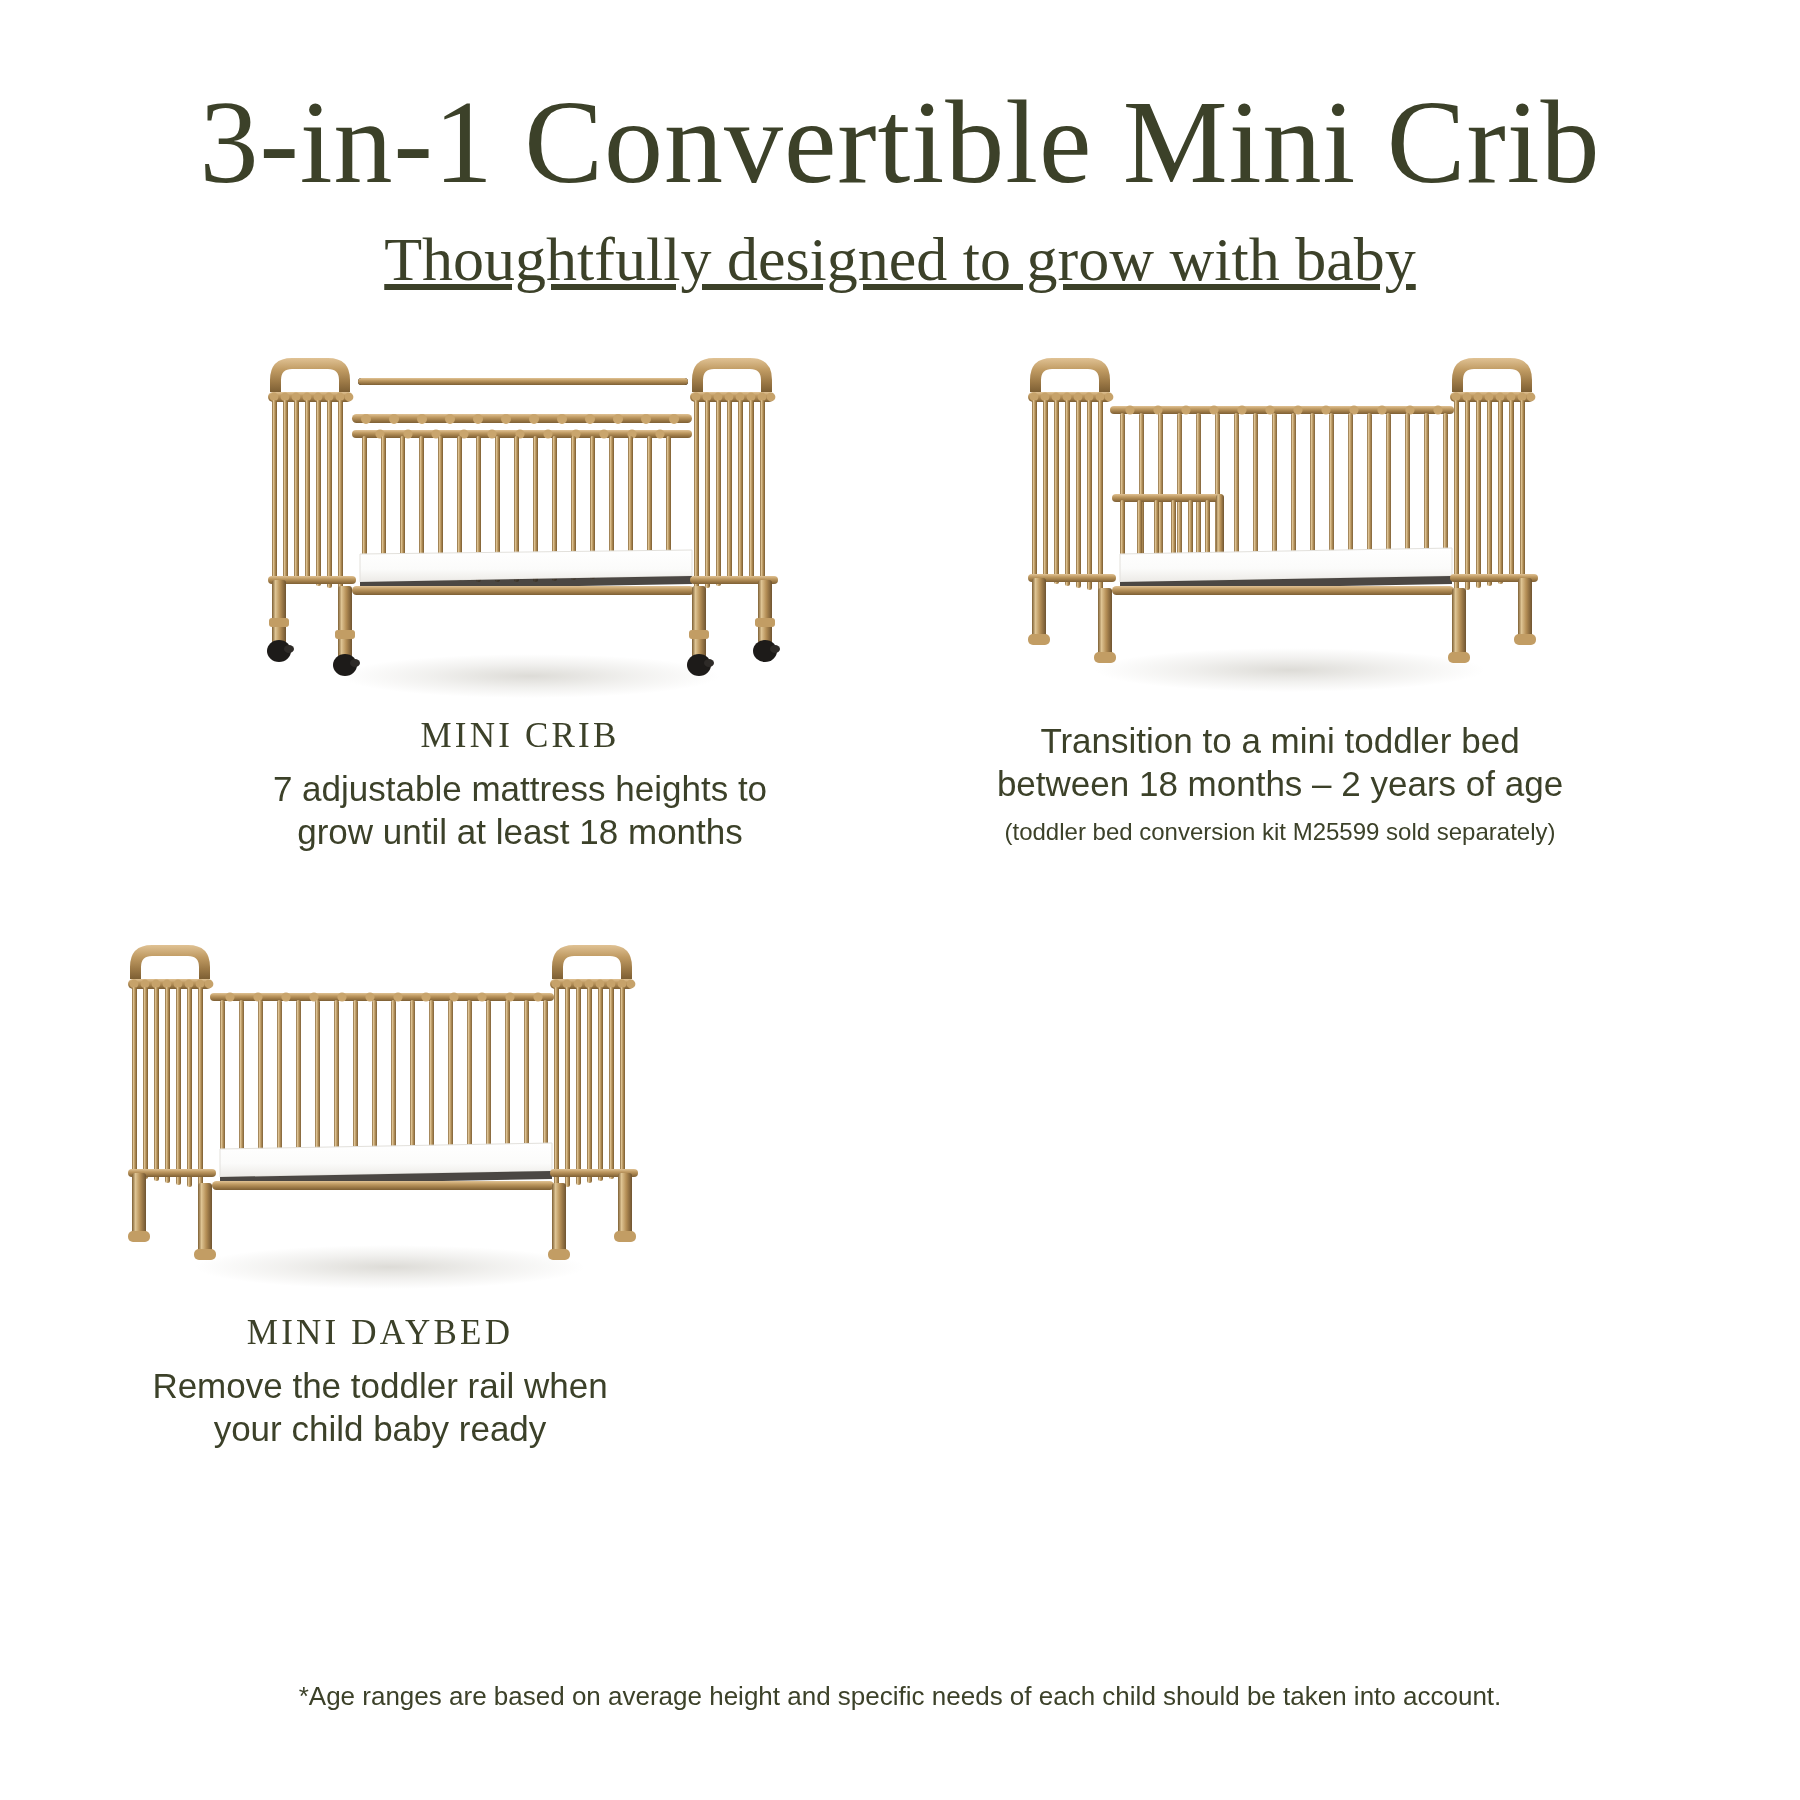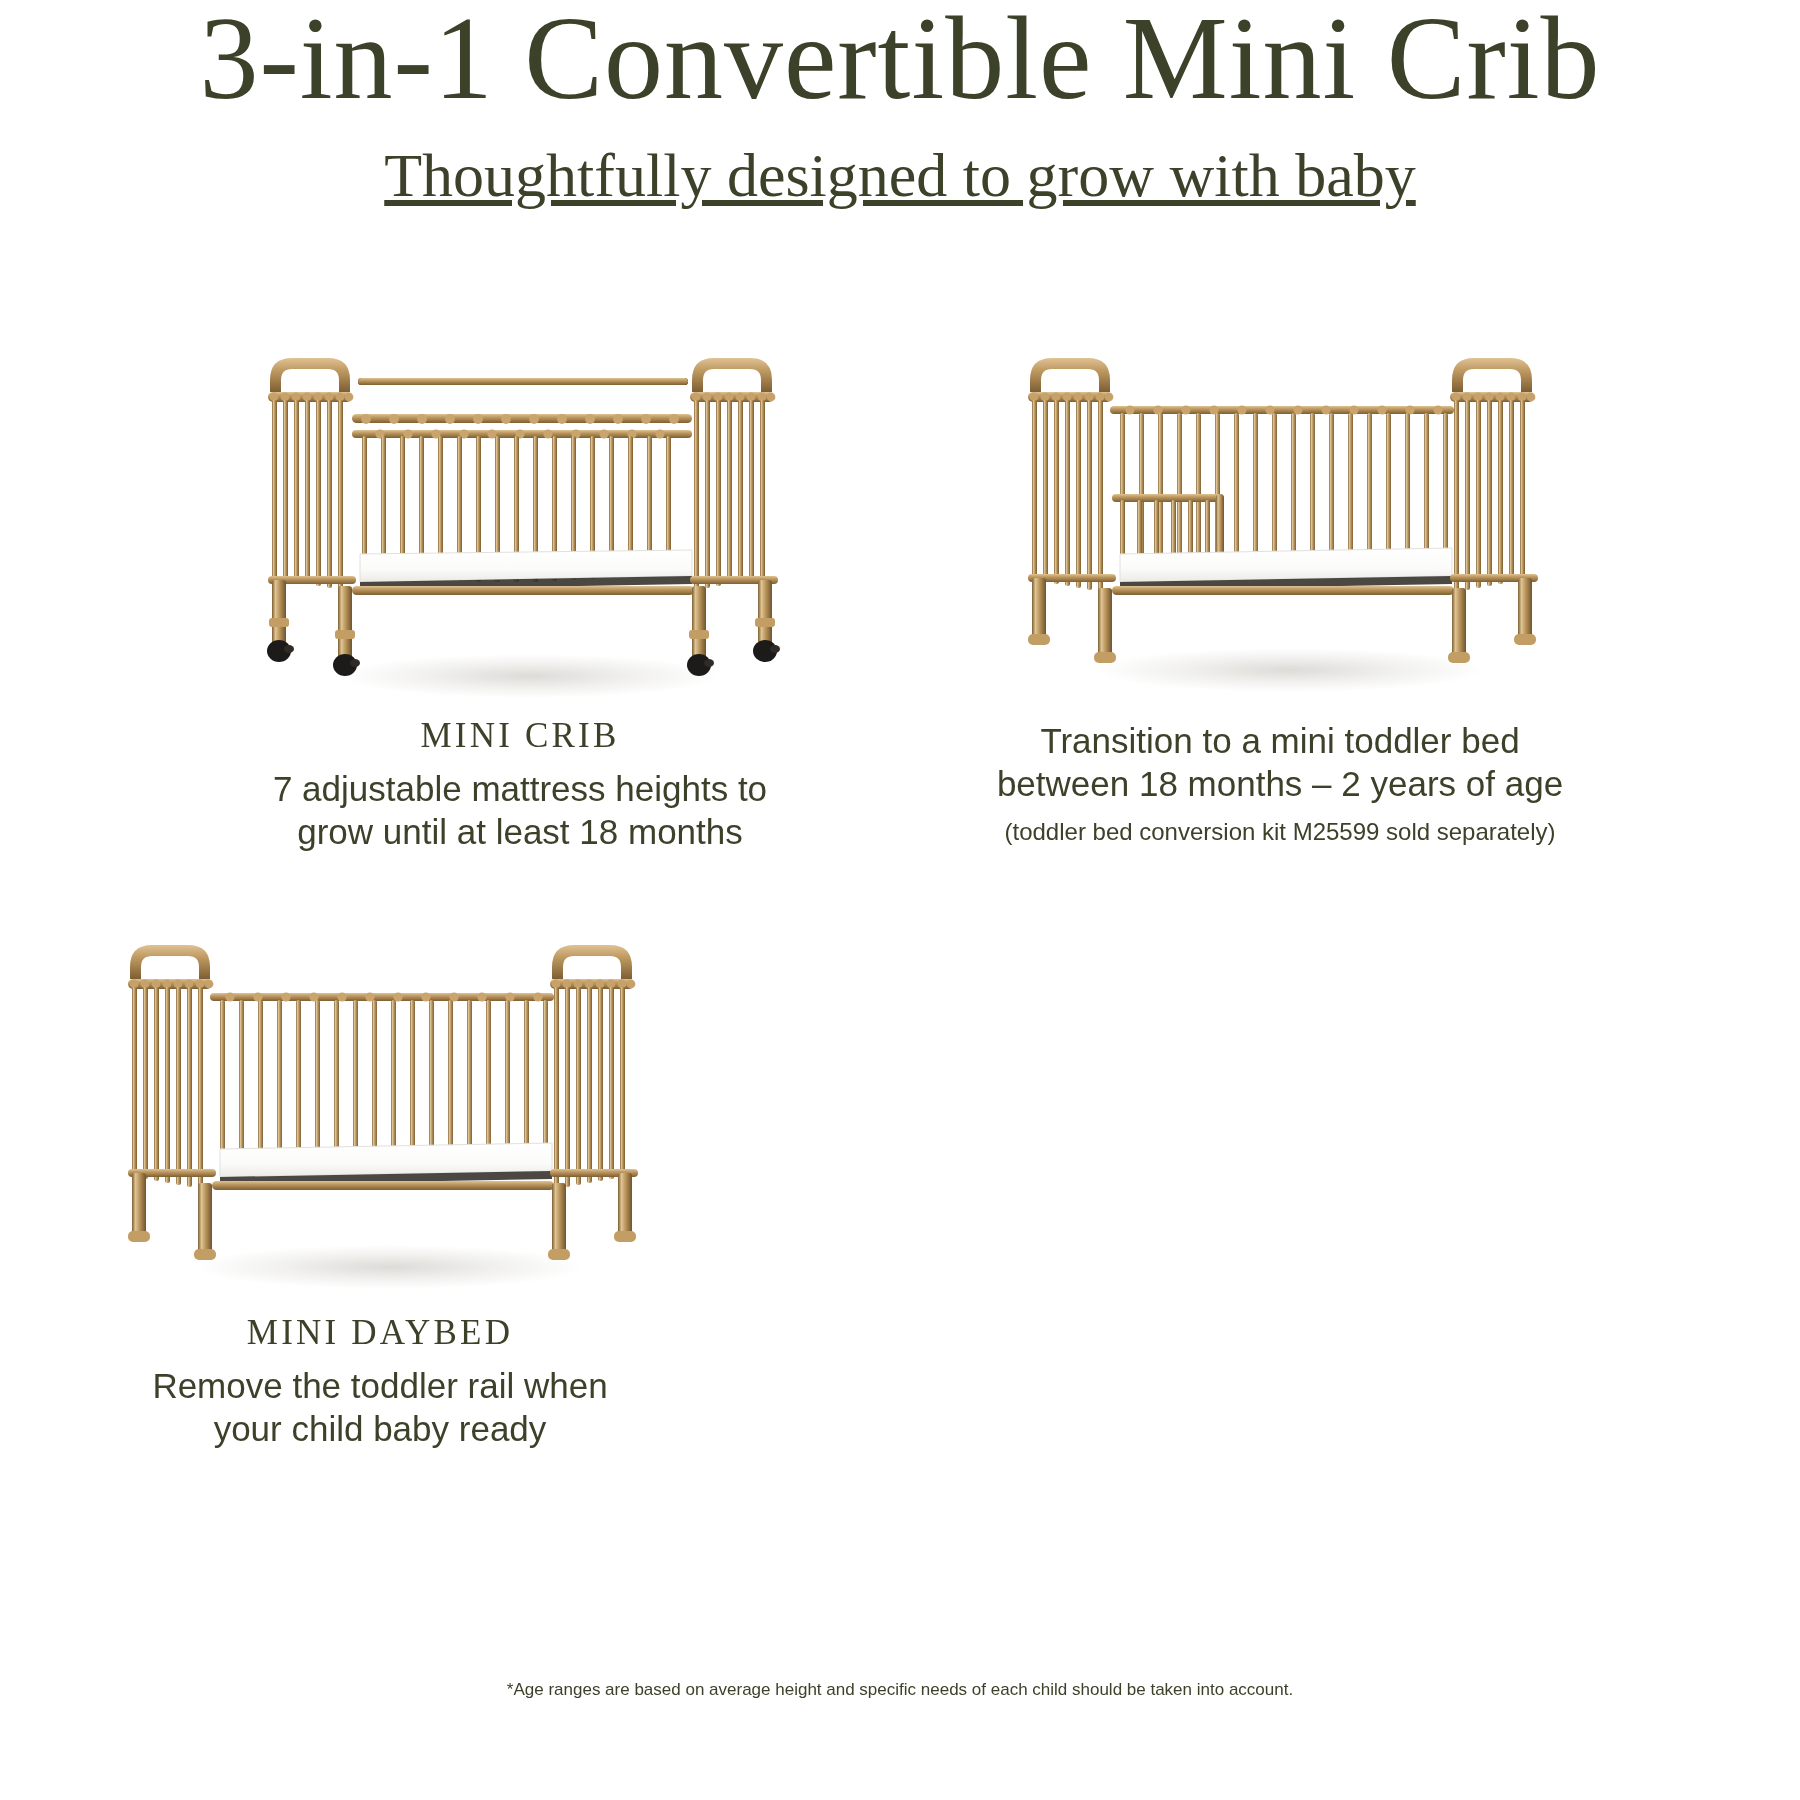--- a/index.html
+++ b/index.html
@@ -19,20 +19,21 @@
   
   .title{
     font-family:"Liberation Serif", serif;
     font-size:118px;
     line-height:1.0;
     text-align:center;
     color:#3c4129;
     font-weight:400;
     letter-spacing:1px;
     margin:0;
+    padding-top:84px;
   }
   .subtitle{
     font-family:"Liberation Serif", serif;
     font-size:62px;
     line-height:1.0;
     text-align:center;
     color:#3c4129;
     font-weight:400;
     margin:0;
     padding-top:26px;
@@ -80,23 +81,23 @@
   }
   .cap-fine{
     font-size:24px;
     line-height:1.25;
     text-align:center;
     color:#3c4129;
     margin-top:12px;
   }
   .footnote{
     position:absolute;
-    bottom:100px;left:0;width:1800px;
+    bottom:88px;left:0;width:1800px;
     text-align:center;
-    font-size:17px;
+    font-size:26px;
     color:#3c4129;
   }
 </style>
 </head>
 <body>
 
 <div class="page">
 
   <h1 class="title">3-in-1 Convertible Mini Crib</h1>
   <h2 class="subtitle">Thoughtfully designed to grow with baby</h2>

